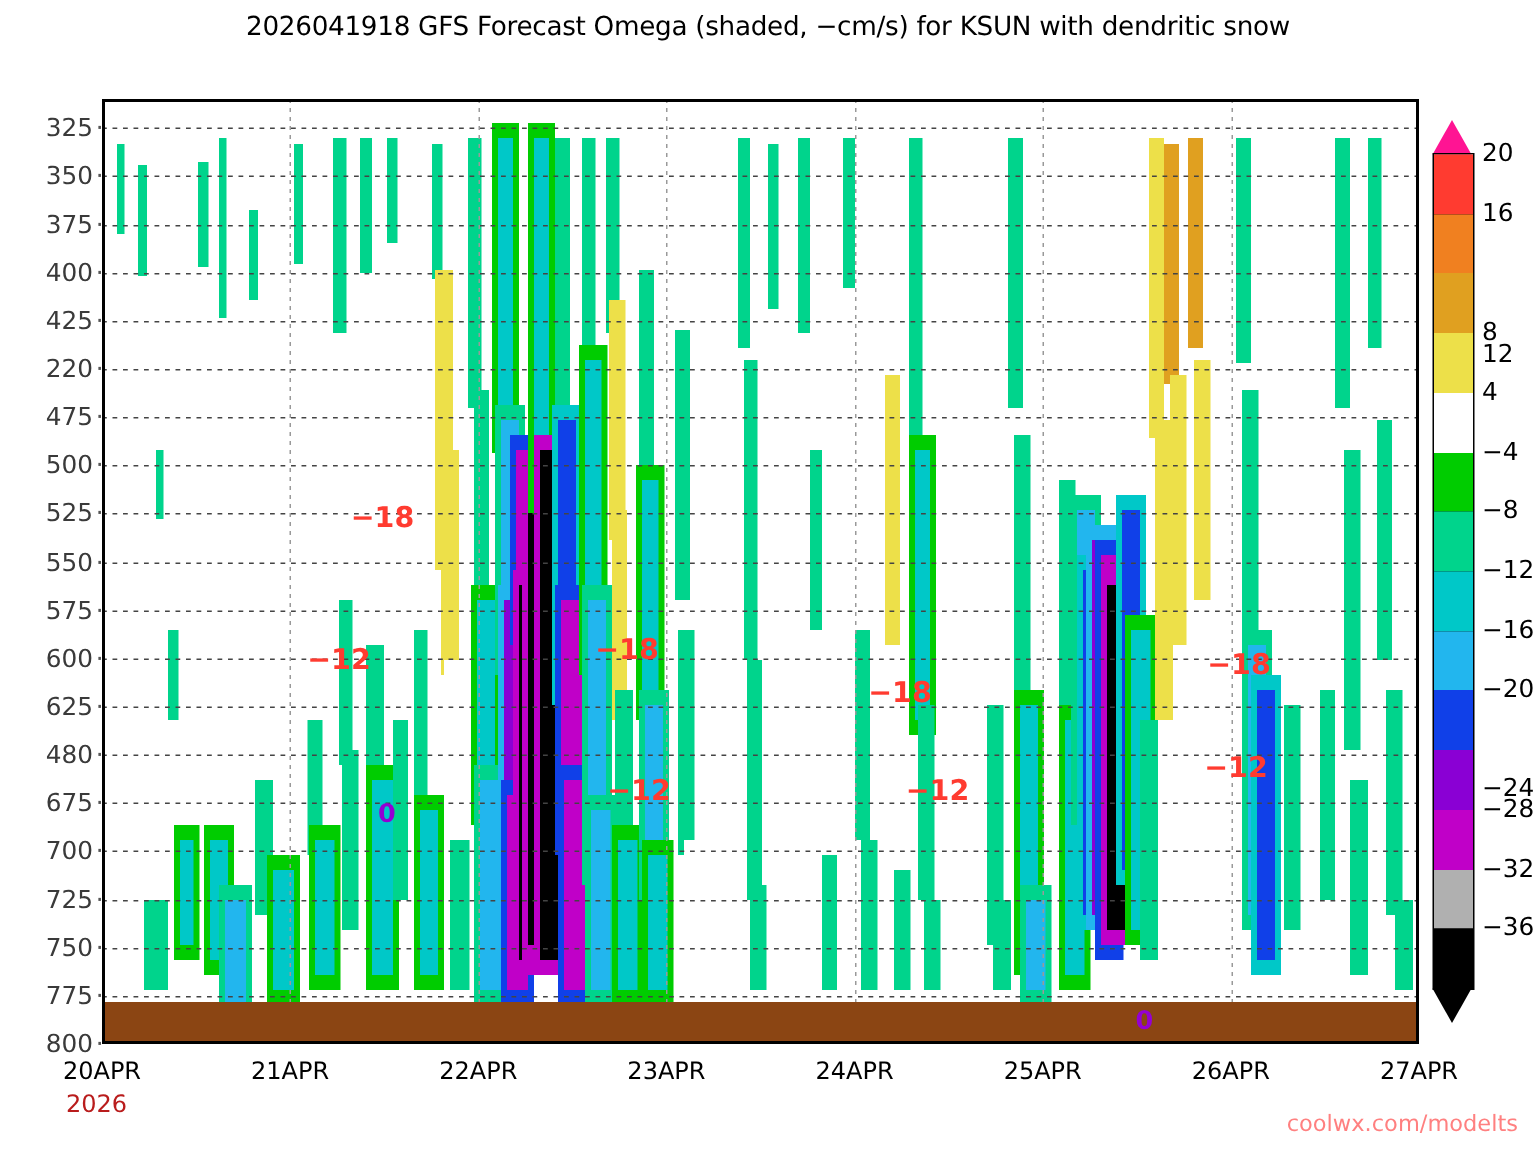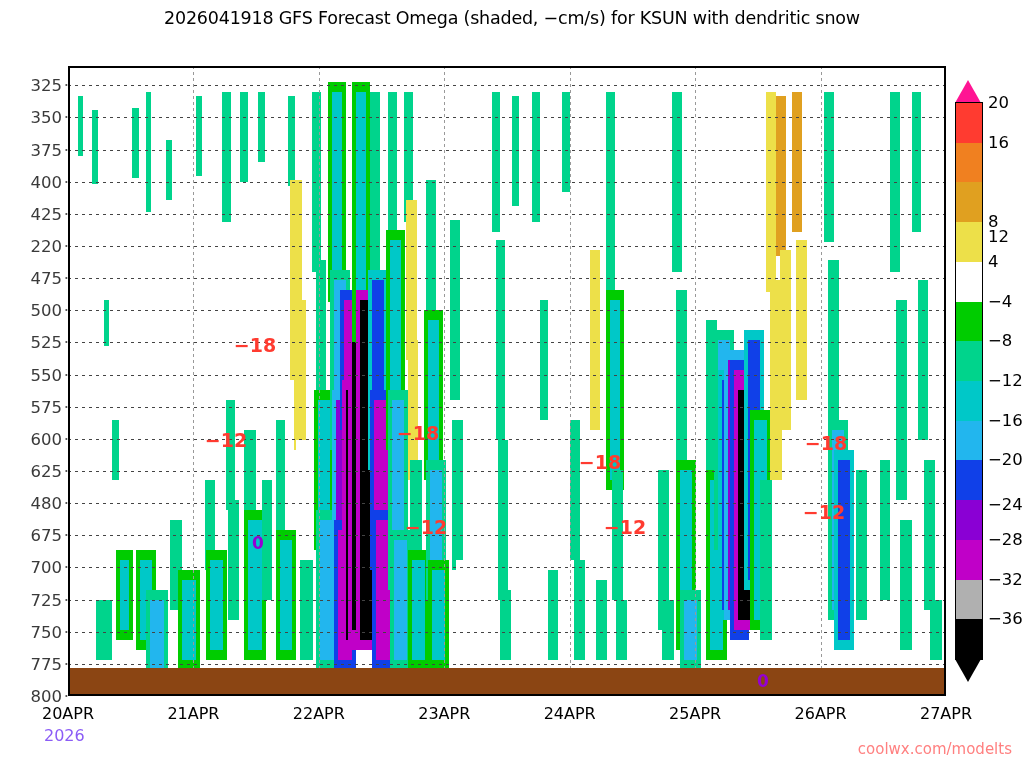--- a/index.html
+++ b/index.html
@@ -16,21 +16,21 @@
   #frame{position:absolute;left:68px;top:66px;width:878px;height:630px;
          border:2px solid #000;box-sizing:border-box;pointer-events:none;}
 
   .ylab{position:absolute;right:0;transform:translateY(-50%);
         font-size:16.5px;color:#3a3a3a;text-align:right;white-space:nowrap;}
   #yaxis{position:absolute;left:0;top:66px;width:62px;height:630px;}
 
   #xaxis{position:absolute;left:0;top:698px;width:1024px;height:40px;}
   .xlab{position:absolute;transform:translateX(-50%);font-size:16px;color:#000;
         white-space:nowrap;}
-  .xyear{position:absolute;font-size:16px;color:#8b5cf6;}
+  .xyear{position:absolute;font-size:16px;color:#b91c1c;}
   .xtitle{position:absolute;left:0;top:742px;width:1024px;text-align:center;
           font-size:18px;color:#000;}
   .watermark{position:absolute;right:12px;top:740px;font-size:15px;color:#ff8080;}
 
   
   #cbar{position:absolute;left:955px;top:102px;width:26px;height:556px;
         border:1px solid #000;box-sizing:content-box;}
   .cband{position:absolute;left:0;width:26px;}
   .carrow{position:absolute;left:955px;width:0;height:0;border-left:13px solid transparent;
           border-right:13px solid transparent;}
@@ -379,19 +379,19 @@
       <div class="ctick" style="top: 102px;">20</div>
       <div class="ctick" style="top: 141.714px;">16</div>
       <div class="ctick" style="top: 196px; margin-top: 40px;">12</div>
       <div class="ctick" style="top: 221.143px;">8</div>
       <div class="ctick" style="top: 260.857px;">4</div>
       <div class="ctick" style="top: 300.571px;">−4</div>
       <div class="ctick" style="top: 340.286px;">−8</div>
       <div class="ctick" style="top: 380px;">−12</div>
       <div class="ctick" style="top: 419.714px;">−16</div>
       <div class="ctick" style="top: 459.429px;">−20</div>
-      <div class="ctick" style="top: 504px;">−24</div>
+      <div class="ctick" style="top: 525px;">−24</div>
       <div class="ctick" style="top: 538.857px;">−28</div>
       <div class="ctick" style="top: 578.571px;">−32</div>
       <div class="ctick" style="top: 618.286px;">−36</div>
     </div>
 
 </div>
 
 </body></html>

